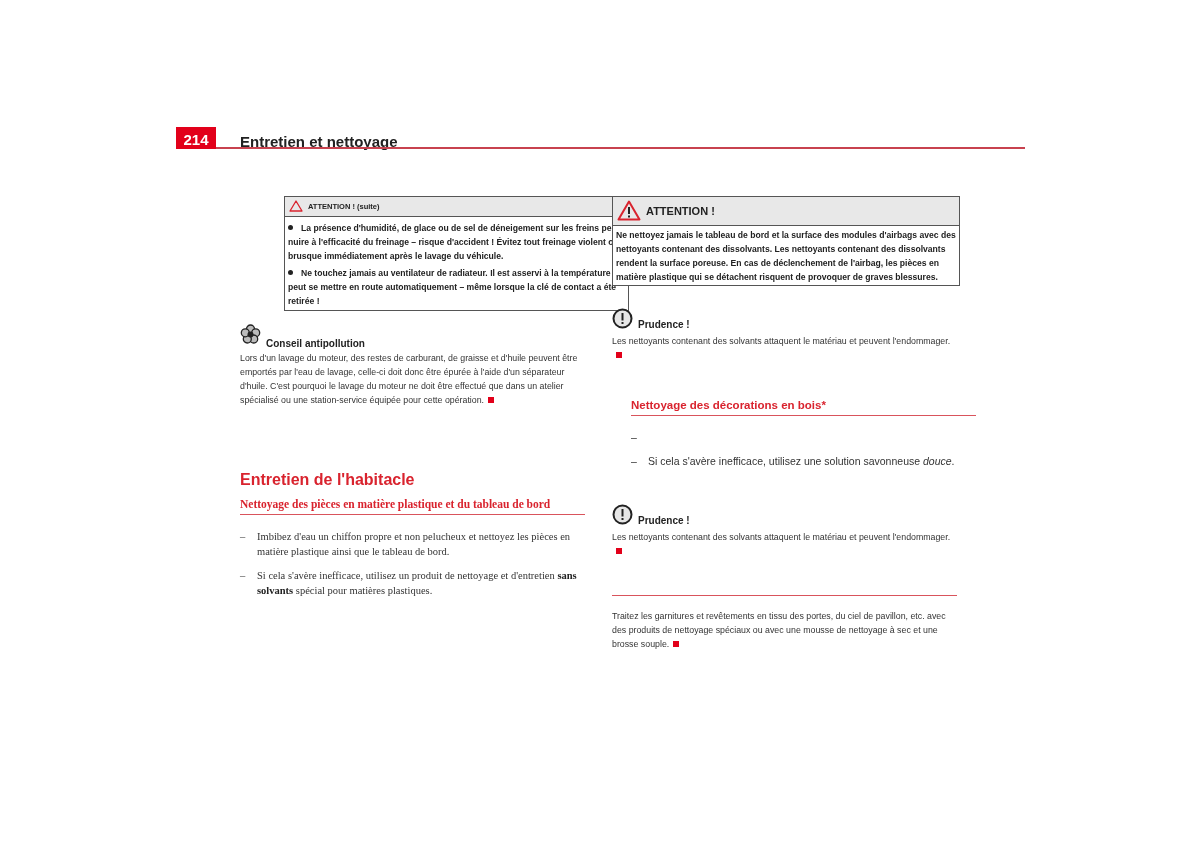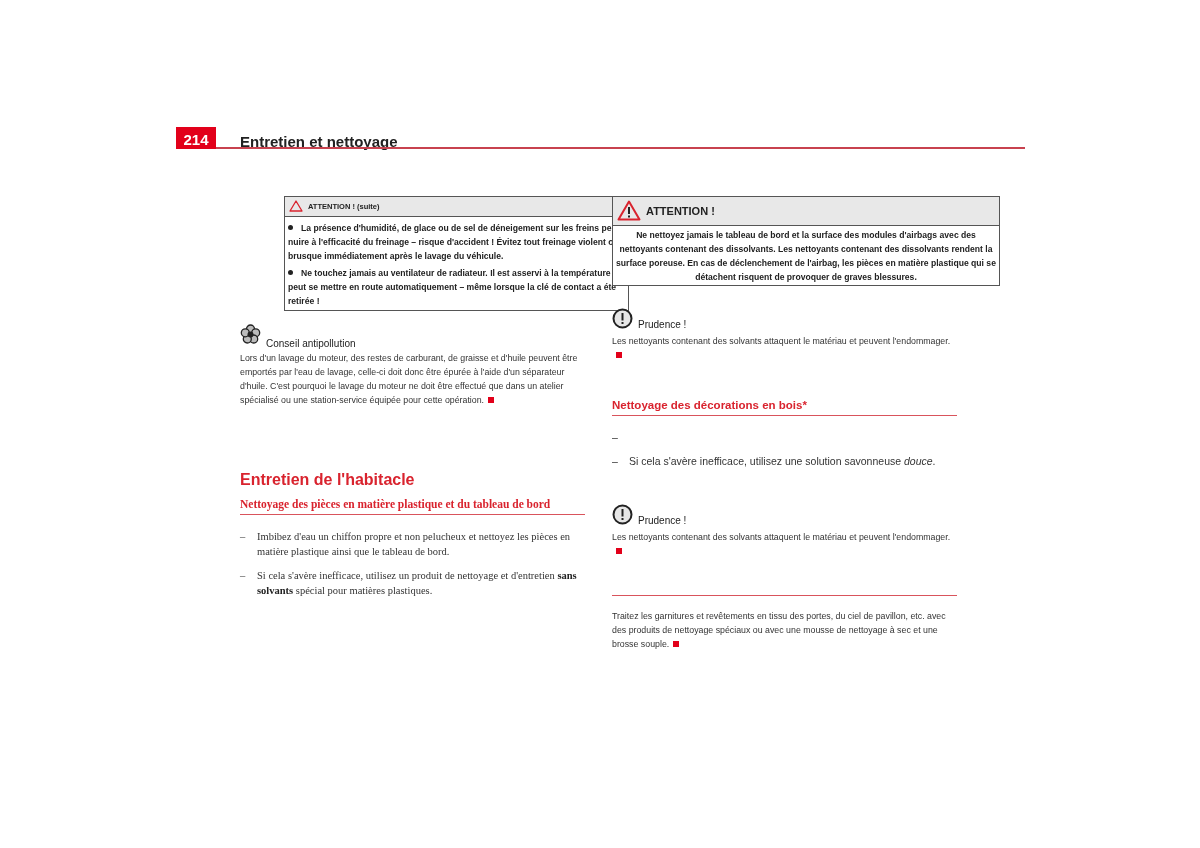--- a/index.html
+++ b/index.html
@@ -36,29 +36,29 @@
     .bullet-dot {
       display: inline-block; width: 5px; height: 5px; border-radius: 50%;
       background: #222; margin-right: 8px; vertical-align: 1px;
     }
 
     .box-left { left: 240px; top: 196px; width: 345px; margin-left: 44px; }
     .box-left .warn-head { height: 20px; font-size: 7.5px; padding-left: 4px; }
     .box-left .warn-body { padding: 4px 3px 2px 3px; }
     .box-left .warn-body p + p { margin-top: 3px; }
 
-    .box-right { left: 612px; top: 196px; width: 388px; text-align: center; }
+    .box-right { left: 612px; top: 196px; width: 348px; }
     .box-right .warn-head { height: 29px; font-size: 11px; padding-left: 4px; }
     .box-right .warn-body { padding: 2px 3px 1px 3px; }
 
     .tri-icon { display: inline-block; margin-right: 5px; }
 
     
     .note-title {
-      display: flex; align-items: center; font-weight: normal; font-size: 10px; color: #222;
+      display: flex; align-items: center; font-weight: bold; font-size: 10px; color: #222;
     }
     .note-text { font-size: 8.8px; line-height: 14px; color: #333; }
     .end-mark {
       display: inline-block; width: 6px; height: 6px; background: #e2001a;
       margin-left: 4px; vertical-align: 0px;
     }
 
     .h1 { font-size: 16px; font-weight: bold; color: #d9232e; }
     .h2 { font-size: 11.5px; font-weight: bold; color: #d9232e; line-height: 16px; }
     .h2-rule { height: 1px; background: #d9545c; }
@@ -155,21 +155,21 @@
           <rect x="9.5" y="14" width="2" height="2" fill="#222"></rect>
         </svg>
     </span>
     <span style="margin-top:10px;">Prudence !</span>
   </div>
   <div class="note-text" style="margin-top:3px;">
     <span>Les nettoyants contenant des solvants attaquent le matériau et peuvent l'endommager.</span><span class="end-mark"></span>
   </div>
 </div>
 
-<div class="abs" style="left:612px; top:397px; width:345px;">
+<div class="abs" style="left:631px; top:397px; width:345px;">
   <div class="h2">Nettoyage des décorations en bois*</div>
   <div class="h2-rule" style="margin-top:2px;"></div>
   <ul class="steps" style="margin-top:14px;">
     <li>
       <span class="dash">–</span>
     </li>
     <li>
       <span class="dash">–</span>
       <span><span>Si cela s'avère inefficace, utilisez une solution savonneuse </span><i>douce</i><span>.</span></span>
     </li>

